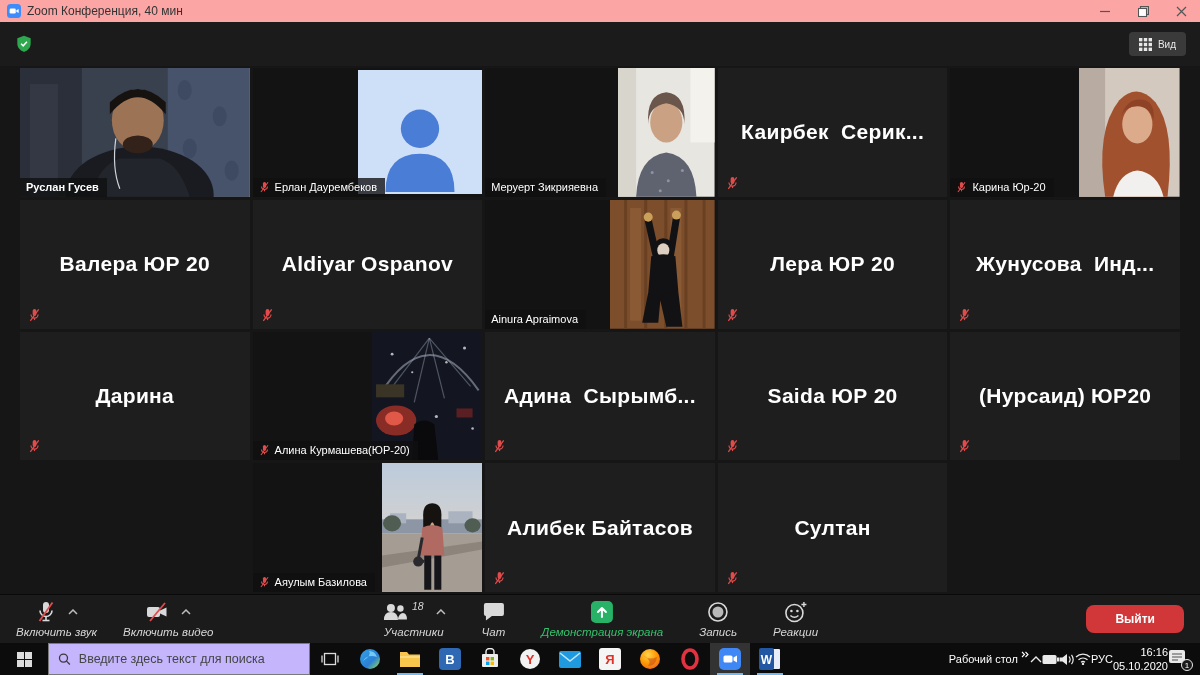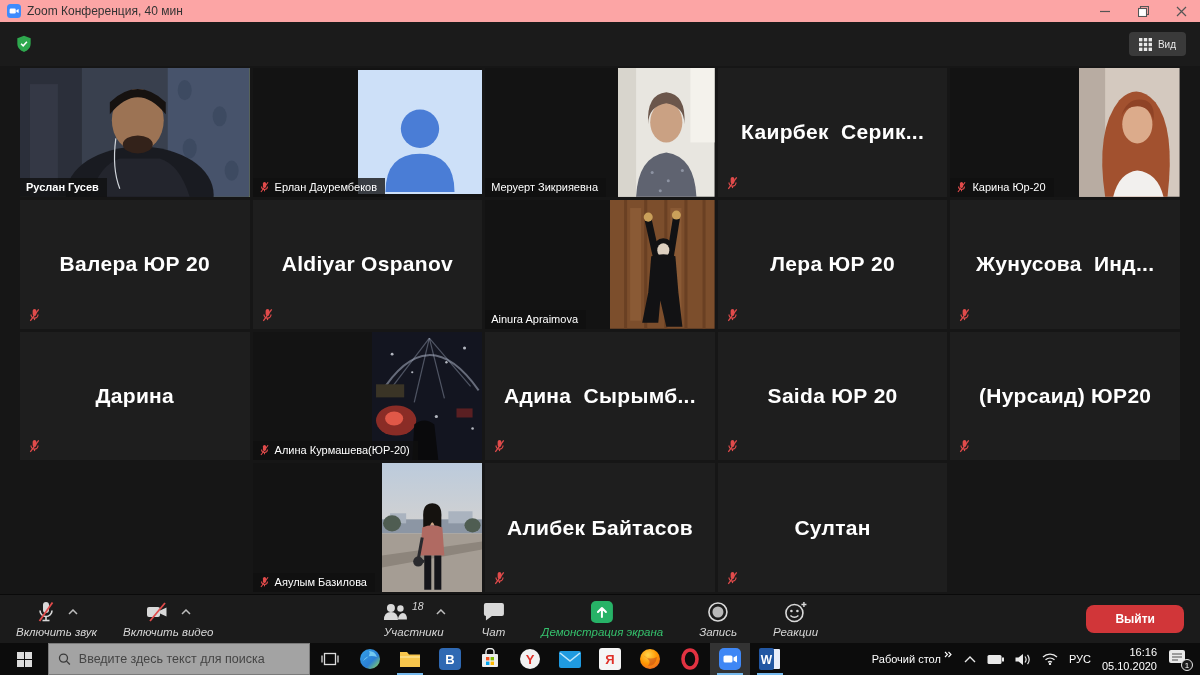--- a/index.html
+++ b/index.html
@@ -48,29 +48,29 @@
   .tool { display:flex; flex-direction:column; align-items:center; gap:3px; color:#d6d6d6; font-size:11.5px;font-style:italic; }
   .ic-row { display:flex; align-items:center; gap:12px; height:22px; }
   .ic-row .cnt { font-size:10.5px; color:#d6d6d6; align-self:flex-start; margin:-1px 0 0 -8px; }
   .tool.green { color:#35c26d; }
   .leave { margin-left:auto; margin-right:16px; background:#d13639; color:#fff; font-size:12px;
            font-weight:700; padding:7px 29px; border-radius:8px; }
 
   
   .taskbar { height:32px; background:#0c0c0c; display:flex; align-items:stretch; }
   .start { width:48px; display:flex; align-items:center; justify-content:center; }
-  .search { width:262px; background:#a3a3a3; border:1px solid #7a7a7a; display:flex;
+  .search { width:262px; background:#c4b5fd; border:1px solid #7a7a7a; display:flex;
             align-items:center; gap:8px; padding:0 9px; }
   .search input { border:0; outline:0; background:transparent; font-size:12.5px; color:#333;
                   width:100%; font-family:"Liberation Sans", sans-serif; }
   .search input::placeholder { color:#444; opacity:1; }
   .tb-icon { width:40px; display:flex; align-items:center; justify-content:center; position:relative; }
   .tb-icon.open::after { content:""; position:absolute; left:7px; right:7px; bottom:0; height:2px; background:#76b9ed; }
   .tb-icon.active { background:#333; }
-  .tray { margin-left:auto; display:flex; align-items:center; gap:11px; padding-right:10px; color:#fff; font-size:11px; }
+  .tray { margin-left:auto; display:flex; align-items:center; padding-right:10px; color:#fff; font-size:11px; }
   .tray .desk { display:flex; align-items:flex-start; gap:3px; }
   .clock { text-align:right; font-size:11px; line-height:1.3; }
   .notif { position:relative; width:22px; height:20px; }
   .notif .badge { position:absolute; right:-3px; bottom:-2px; width:12px; height:12px; border-radius:50%;
                   background:#1b1b1b; border:1px solid #e9e9e9; color:#fff; font-size:8px;
                   display:flex; align-items:center; justify-content:center; }
 </style>
 </head>
 <body>
 

